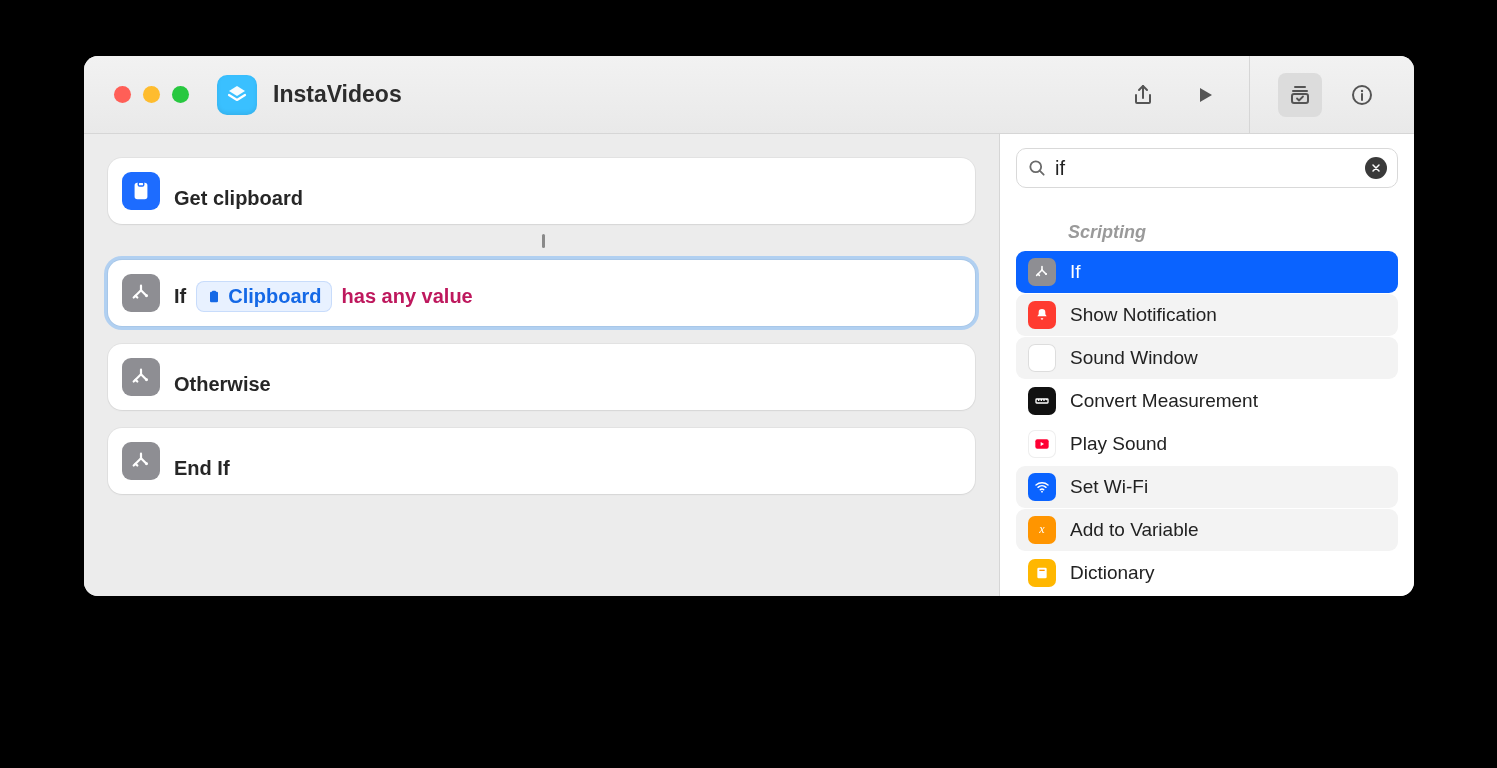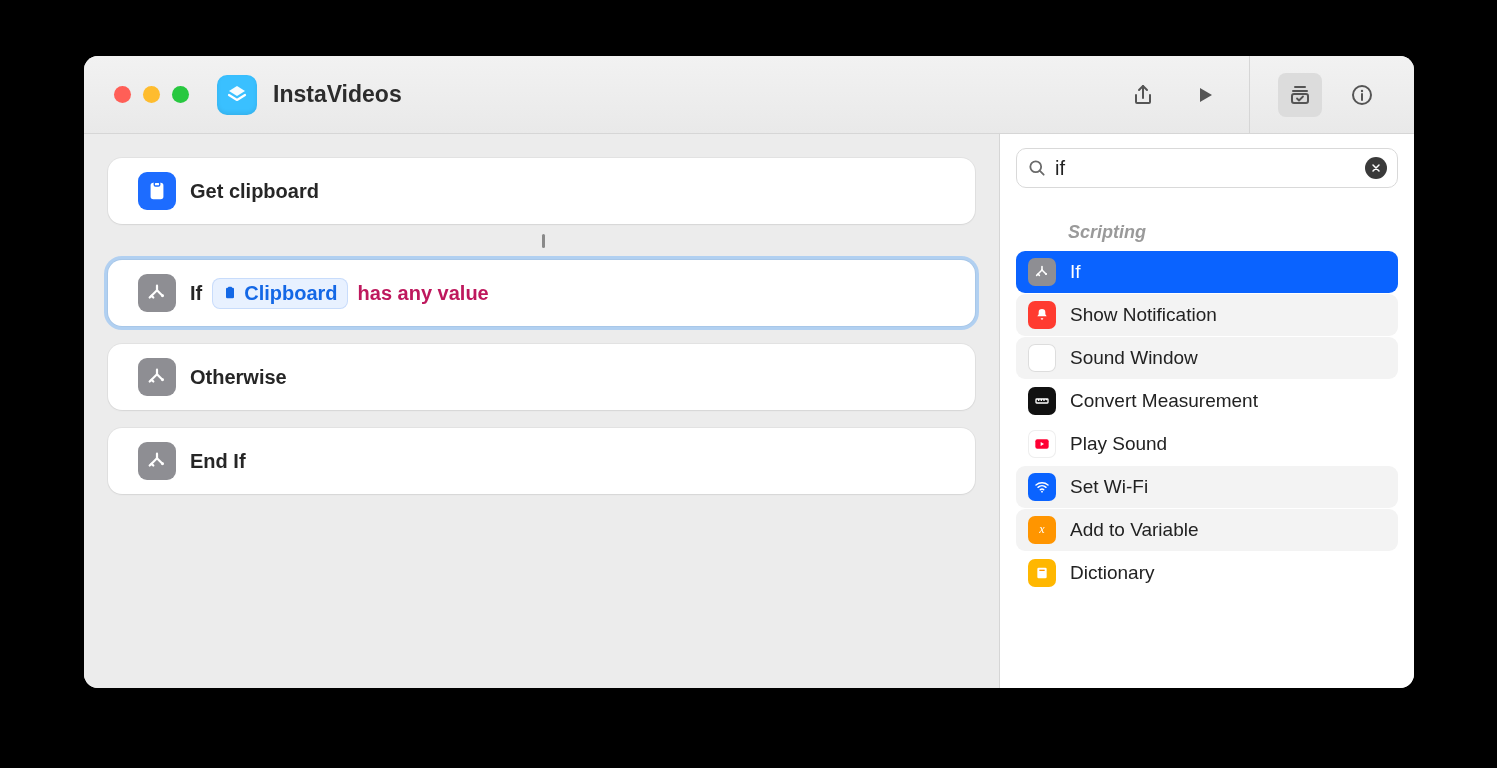--- a/index.html
+++ b/index.html
@@ -1,20 +1,20 @@
 <!DOCTYPE html>
 <html><head>
 <meta charset="utf-8">
 <style>
   * { box-sizing: border-box; margin: 0; padding: 0; }
   html, body { width: 1497px; height: 768px; background: #000; font-family: -apple-system, "SF Pro Text", "Helvetica Neue", Arial, sans-serif; -webkit-font-smoothing: antialiased; }
   .window {
     position: absolute;
     left: 84px; top: 56px;
-    width: 1330px; height: 632px;
+    width: 1330px; height: 540px;
     background: #ececec;
     border-radius: 14px;
     overflow: hidden;
     box-shadow: 0 30px 60px rgba(0,0,0,.5), 0 0 0 1px rgba(0,0,0,.08);
     display: flex;
     flex-direction: column;
   }
   .titlebar {
     height: 78px;
     display: flex;
@@ -69,23 +69,23 @@
     flex: 1;
     background: #ececec;
     padding: 24px 24px 24px 24px;
     border-right: 1px solid #d6d6d6;
     overflow: auto;
   }
   .action-card {
     background: #fff;
     border-radius: 14px;
     box-shadow: 0 1px 2px rgba(0,0,0,.06), 0 0 0 1px rgba(0,0,0,.04);
-    padding: 14px 30px;
+    padding: 14px 14px;
     display: flex;
-    align-items: center;
+    align-items: flex-end;
     gap: 14px;
     margin-bottom: 18px;
   }
   .action-card.selected {
     box-shadow: 0 0 0 4px rgba(0,122,255,.25), 0 0 0 1px rgba(0,0,0,.05);
   }
   .slot {
     height: 10px; position: relative;
     margin: -4px 0 12px 0;
   }

